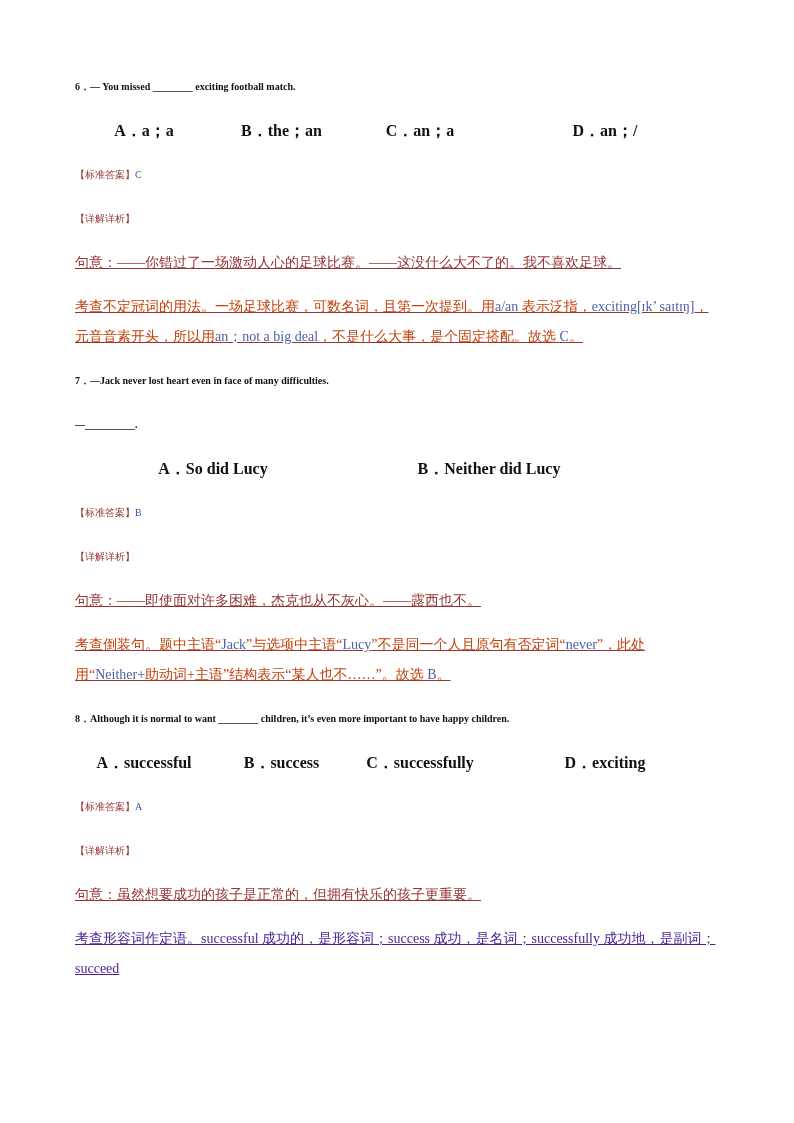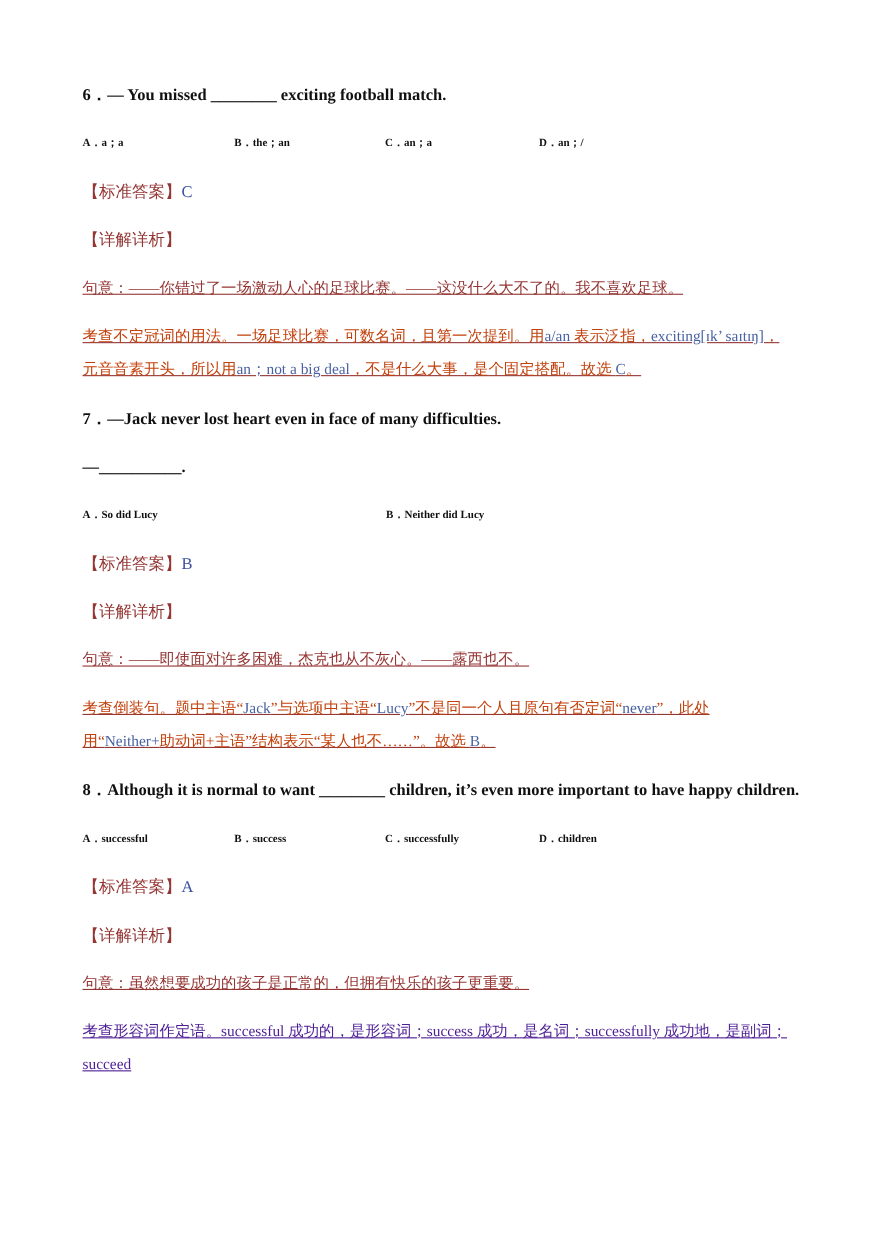--- a/index.html
+++ b/index.html
@@ -7,23 +7,23 @@
     position: relative;
     width: 794px;
     height: 1123px;
     box-sizing: border-box;
     padding: 72px 74px 0 75px;
     background: #ffffff;
     overflow: hidden;
     font-family: "Liberation Serif", "DejaVu Serif", serif;
     color: #141414;
   }
-  p { margin: 0 0 14px 0; line-height: 30px; font-size: 15px; }
+  p { margin: 0 0 14px 0; line-height: 30px; font-size: 10px; }
   .stem { font-weight: bold; color: #101010; white-space: nowrap; }
-  .options { display: flex; margin: 0 0 14px 0; line-height: 30px; font-size: 10px; }
+  .options { display: flex; margin: 0 0 14px 0; line-height: 30px; font-size: 16px; text-align: center; }
   .opt { font-weight: bold; color: #101010; }
   .cols4 .opt:nth-child(1) { width: 138px; }
   .cols4 .opt:nth-child(2) { width: 137px; }
   .cols4 .opt:nth-child(3) { width: 140px; }
   .cols4 .opt:nth-child(4) { flex: 1; }
   .cols2 .opt { width: 276px; }
   .label { color: #943634; }
   .ans { color: #3c50a4; }
   .expl { font-size: 14px; color: #943634; text-decoration: underline; }
   .seg-red  { color: #c2410c; }
@@ -62,21 +62,21 @@
     <p class="expl">句意：——即使面对许多困难，杰克也从不灰心。——露西也不。</p>
     <p class="expl"><span class="seg-red">考查倒装句。题中主语“</span><span class="seg-blue">Jack</span><span class="seg-red">”与选项中主语“</span><span class="seg-blue">Lucy</span><span class="seg-red">”不是同一个人且原句有否定词“</span><span class="seg-blue">never</span><span class="seg-red">”，此处用“</span><span class="seg-blue">Neither+</span><span class="seg-red">助动词+主语”结构表示“某人也不……”。故选 </span><span class="seg-blue">B</span><span class="seg-red">。</span></p>
   </section>
 
   <section>
     <p class="stem">8．Although it is normal to want ________ children, it’s even more important to have happy children.</p>
     <div class="options cols4">
       <span class="opt">A．successful</span>
       <span class="opt">B．success</span>
       <span class="opt">C．successfully</span>
-      <span class="opt">D．children</span>
+      <span class="opt">D．exciting</span>
     </div>
     <p><span class="label">【标准答案】</span><span class="ans">A</span></p>
     <p><span class="label">【详解详析】</span></p>
     <p class="expl">句意：虽然想要成功的孩子是正常的，但拥有快乐的孩子更重要。</p>
     <p class="expl expl-blue">考查形容词作定语。successful 成功的，是形容词；success 成功，是名词；successfully 成功地，是副词；succeed</p>
   </section>
 
 </div>
 
 </body></html>

